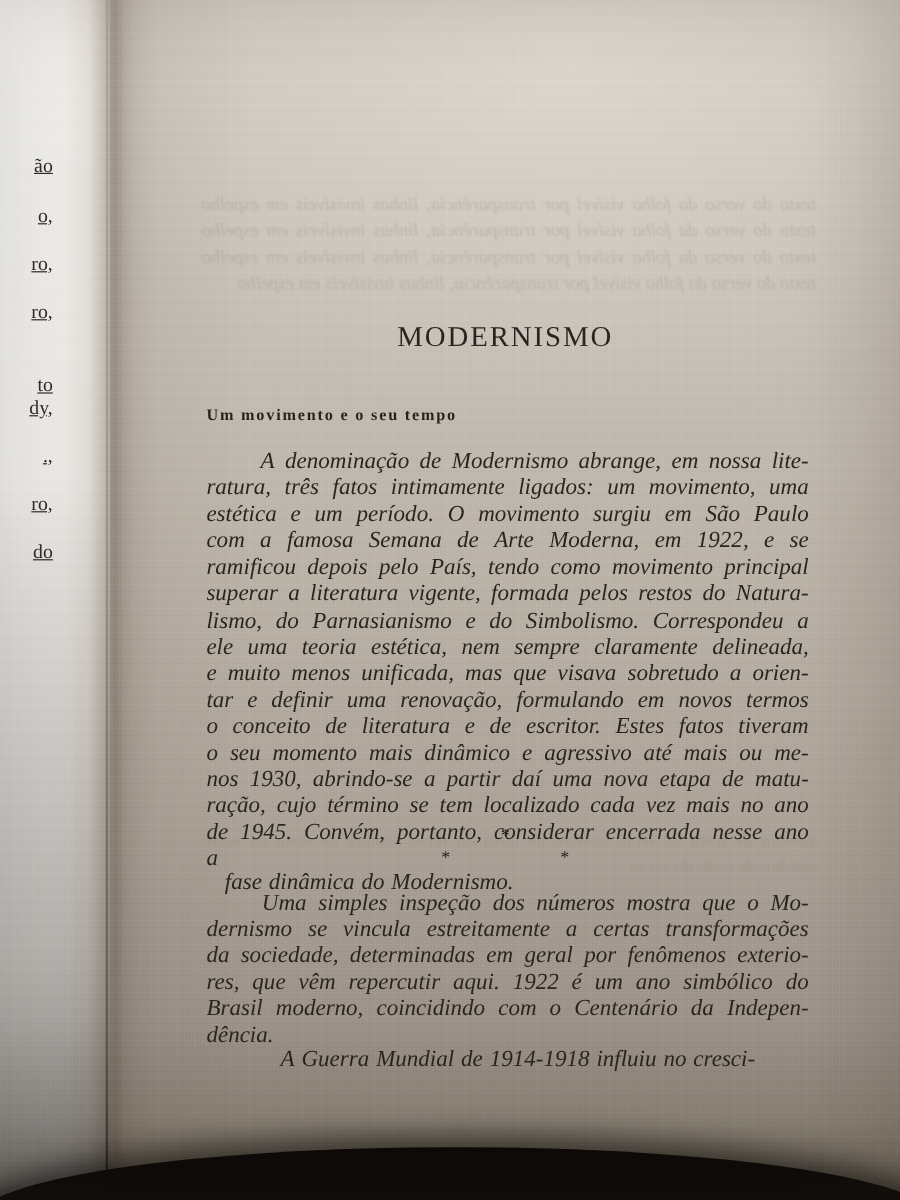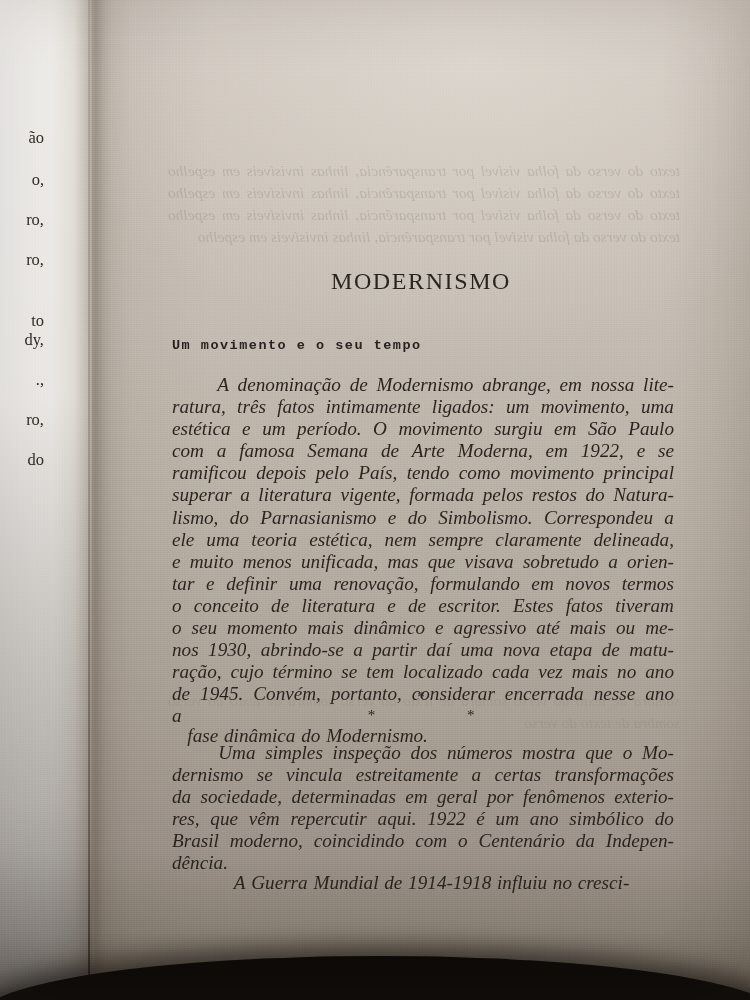--- a/index.html
+++ b/index.html
@@ -42,20 +42,21 @@
     width: 60px;
     color: #2b2620;
     font-size: 16.5px;
     line-height: 1;
   }
   .left-frags span {
     position: absolute;
     right: 16px;
     white-space: nowrap;
     text-align: center;
+    text-decoration: underline;
   }
 
   
   .gutter {
     position: absolute;
     left: 74px; top: 0;
     width: 38px; height: 1000px;
     background: linear-gradient(to right,
       rgba(90,78,66,0.00) 0%,
       rgba(90,78,66,0.10) 35%,
@@ -160,21 +161,21 @@
     color: #241f1a;
     font-family: "Liberation Serif", "DejaVu Serif", serif;
   }
   .section-subtitle {
     position: absolute;
     left: 172px; top: 338px;
     font-size: 13.5px;
     font-weight: bold;
     letter-spacing: 1.5px;
     color: #221d18;
-    font-family: Liberation Mono, monospace;
+    font-family: Liberation Serif, serif;
   }
 
   .body-block {
     position: absolute;
     left: 172px;
     width: 502px;
     color: #241f19;
     font-style: italic;
     font-size: 19.2px;
     line-height: 22.1px;

